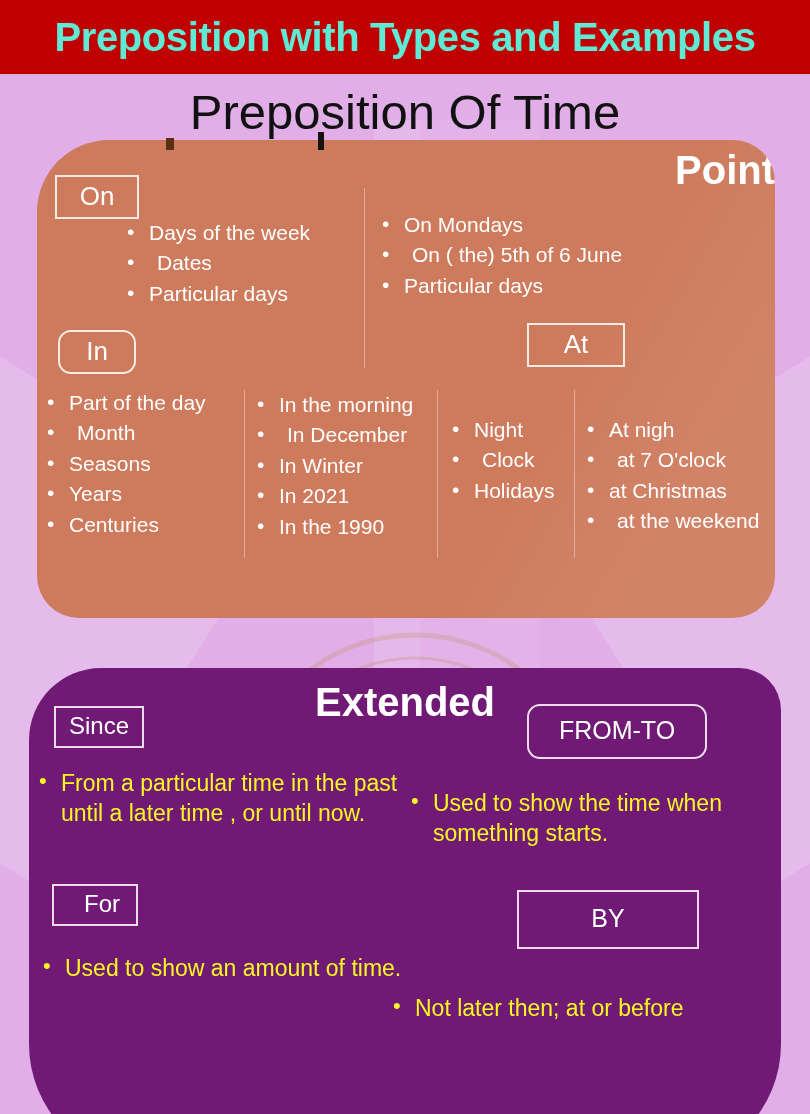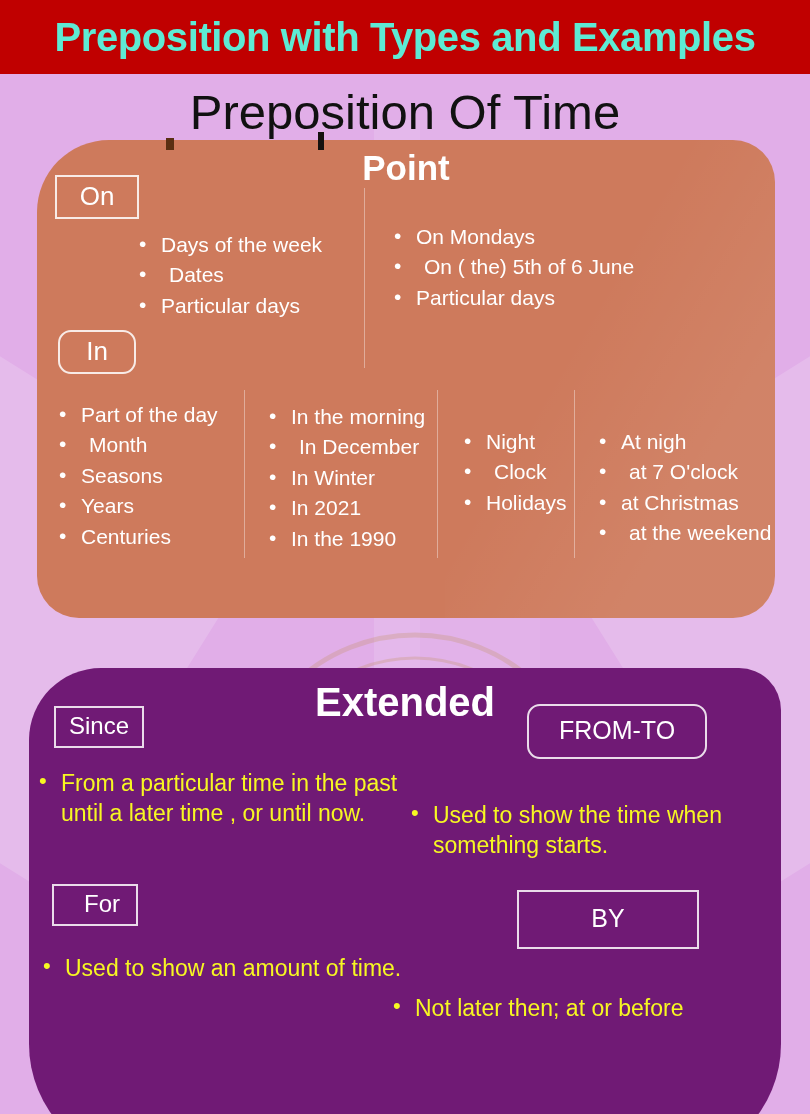--- a/index.html
+++ b/index.html
@@ -122,23 +122,23 @@
     width: 8px; height: 12px;
     z-index: 4;
   }
   .artifact.a1 { left: 166px; top: 138px; }
   .artifact.a2 { left: 318px; top: 132px; height: 18px; background:#15110f; width:6px; }
 
   .point-heading {
     position: absolute;
     left: 0; top: 8px;
     width: 738px;
-    text-align: center;
-    color: #ffffff;
-    font-size: 35px;
+    text-align: right;
+    color: #ffffff;
+    font-size: 40px;
     font-weight: bold;
   }
 
   
   .chip {
     position: absolute;
     border: 2px solid rgba(255,255,255,0.85);
     color: #ffffff;
     text-align: center;
     font-size: 26px;
@@ -150,21 +150,21 @@
 
   
   .chip-on   { left: 18px; top: 35px; width: 84px; }
   .chip-in   { left: 21px; top: 190px; width: 78px; border-radius: 13px; }
   .chip-at   { left: 490px; top: 183px; width: 98px; }
 
   
   ul.blist {
     position: absolute;
     list-style: none;
-    margin: 12px; padding: 0;
+    margin: 0; padding: 0;
   }
   ul.blist li {
     position: relative;
     padding-left: 22px;
     color: #ffffff;
     font-size: 21px;
     line-height: 1.45;
     white-space: nowrap;
   }
   ul.blist li::before {
@@ -243,21 +243,21 @@
   }
   ul.ylist li::before {
     content: "\2022";
     position: absolute;
     left: 2px; top: -2px;
     font-size: 22px;
     color: #f7f722;
   }
 
   .list-since  { left: 8px;  top: 100px; width: 370px; }
-  .list-fromto { left: 380px;top: 132px; width: 370px; }
+  .list-fromto { left: 380px;top: 120px; width: 370px; }
   .list-for    { left: 12px; top: 285px; width: 420px; }
   .list-by     { left: 362px;top: 325px; width: 400px; }
   .list-by li, .list-for li, .list-fromto li, .list-since li { white-space: normal; }
   .list-by li { white-space: nowrap; }
 </style>
 </head>
 <body>
 
 <div class="bg-rays">
   <div class="ray ray-left"></div>
@@ -311,20 +311,21 @@
     <li>Centuries</li>
   </ul>
   <ul class="blist list-inex">
     <li>In the morning</li>
     <li class="indent">In December</li>
     <li>In Winter</li>
     <li>In 2021</li>
     <li>In the 1990</li>
   </ul>
 
+  <div class="chip chip-at">At</div>
   <ul class="blist list-at1">
     <li>Night</li>
     <li class="indent">Clock</li>
     <li>Holidays</li>
   </ul>
   <ul class="blist list-at2">
     <li>At nigh</li>
     <li class="indent">at 7 O'clock</li>
     <li>at Christmas</li>
     <li class="indent">at the weekend</li>

